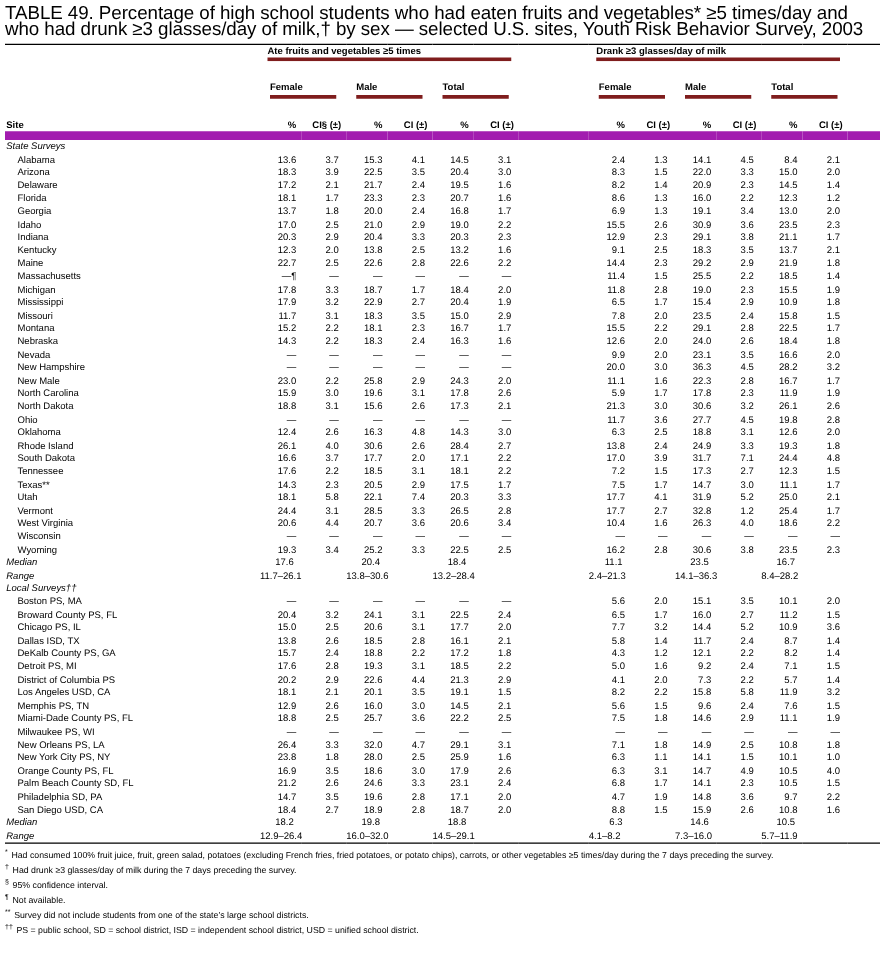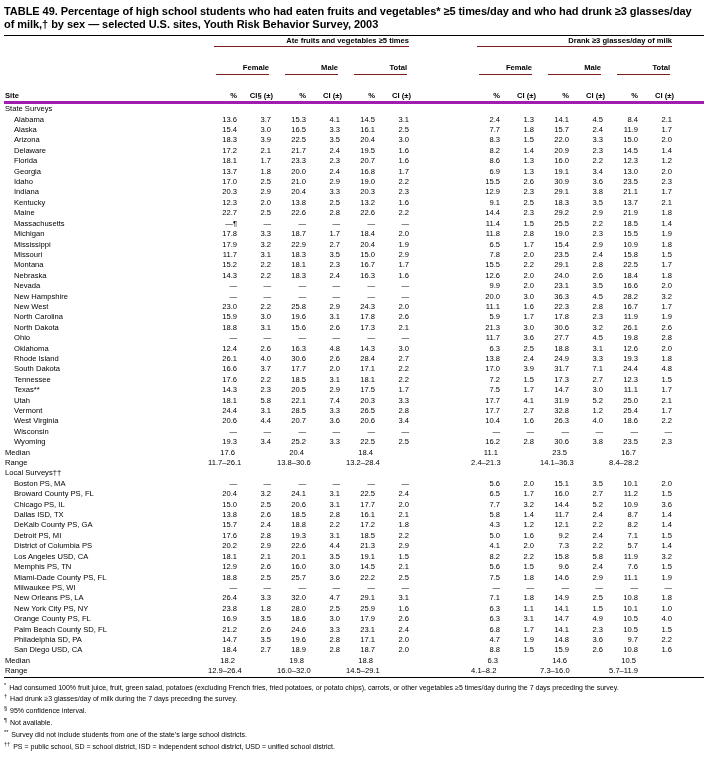--- a/index.html
+++ b/index.html
@@ -1,31 +1,31 @@
 <!DOCTYPE html>
 <html><head>
 <meta charset="utf-8">
 <style>
   html,body { margin:0; padding:0; background:#fff; color:#000;
     font-family:"Liberation Sans", sans-serif; }
   .page { width:707px; height:764px; box-sizing:border-box; padding:5px 3px 0 4px; overflow:hidden; }
-  .title { font-size:11px; font-weight:bold; line-height:12.5px; letter-spacing:-0.05px; margin:0 0 5px 0; width:700px; }
+  .title { font-size:15px; font-weight:normal; line-height:12.5px; letter-spacing:-0.05px; margin:0 0 5px 0; width:700px; }
   table { border-collapse:collapse; table-layout:fixed; width:700px;
     border-top:1.8px solid #000; border-bottom:1.8px solid #000; }
   th, td { padding:0; margin:0; font-size:7.6px; line-height:10.4px; height:10.4px;
     white-space:nowrap; overflow:hidden; vertical-align:bottom; }
   thead th { font-weight:bold; }
-  .group-h span, .sex-h span { display:block; border-bottom:1px solid #7f1d1d; text-align:right; }
+  .group-h span, .sex-h span { display:block; border-bottom:3px solid #7f1d1d; text-align:left; }
   .group-h span { margin:0 6px; }
   .sex-h span { margin:16px 8px; }
-  .measure-row th { border-bottom:3px solid #a21caf;margin-top:29px; }
+  .measure-row th { border-bottom:7px solid #a21caf;margin-top:29px; }
   .site-h { text-align:left; padding-left:1px; }
   .num-h { text-align:right; padding-right:4px; }
   td.site { text-align:left; padding-left:10px; }
-  td.section-label, td.summary-label { padding-left:1px; }
+  td.section-label, td.summary-label { padding-left:1px;font-style:italic; }
   td.num { text-align:right; }
   td.pct { padding-right:4px; }
   td.ci  { padding-right:6px; }
   td.median-cell { text-align:right; padding-right:42px; }
   td.range-cell { text-align:left; padding-right:8px; }
   .footnotes { margin-top:3px; width:700px; }
   .footnote { font-size:7px; line-height:8.9px; padding-left:11px; text-indent:-11px; }
   .footnote .mark { font-size:5.6px; vertical-align:3px; padding-right:1px; }
 </style>
 </head>
@@ -119,36 +119,20 @@
           <td class="num ci">3.1</td>
           <td class="gap"></td>
           <td class="num pct">2.4</td>
           <td class="num ci">1.3</td>
           <td class="num pct">14.1</td>
           <td class="num ci">4.5</td>
           <td class="num pct">8.4</td>
           <td class="num ci">2.1</td>
         </tr>
         <tr class="data-row">
-          <td class="site">Alaska</td>
-          <td class="num pct">15.4</td>
-          <td class="num ci">3.0</td>
-          <td class="num pct">16.5</td>
-          <td class="num ci">3.3</td>
-          <td class="num pct">16.1</td>
-          <td class="num ci">2.5</td>
-          <td class="gap"></td>
-          <td class="num pct">7.7</td>
-          <td class="num ci">1.8</td>
-          <td class="num pct">15.7</td>
-          <td class="num ci">2.4</td>
-          <td class="num pct">11.9</td>
-          <td class="num ci">1.7</td>
-        </tr>
-        <tr class="data-row">
           <td class="site">Arizona</td>
           <td class="num pct">18.3</td>
           <td class="num ci">3.9</td>
           <td class="num pct">22.5</td>
           <td class="num ci">3.5</td>
           <td class="num pct">20.4</td>
           <td class="num ci">3.0</td>
           <td class="gap"></td>
           <td class="num pct">8.3</td>
           <td class="num ci">1.5</td>
@@ -391,21 +375,21 @@
           <td class="num ci">—</td>
           <td class="gap"></td>
           <td class="num pct">20.0</td>
           <td class="num ci">3.0</td>
           <td class="num pct">36.3</td>
           <td class="num ci">4.5</td>
           <td class="num pct">28.2</td>
           <td class="num ci">3.2</td>
         </tr>
         <tr class="data-row">
-          <td class="site">New West</td>
+          <td class="site">New Male</td>
           <td class="num pct">23.0</td>
           <td class="num ci">2.2</td>
           <td class="num pct">25.8</td>
           <td class="num ci">2.9</td>
           <td class="num pct">24.3</td>
           <td class="num ci">2.0</td>
           <td class="gap"></td>
           <td class="num pct">11.1</td>
           <td class="num ci">1.6</td>
           <td class="num pct">22.3</td>

